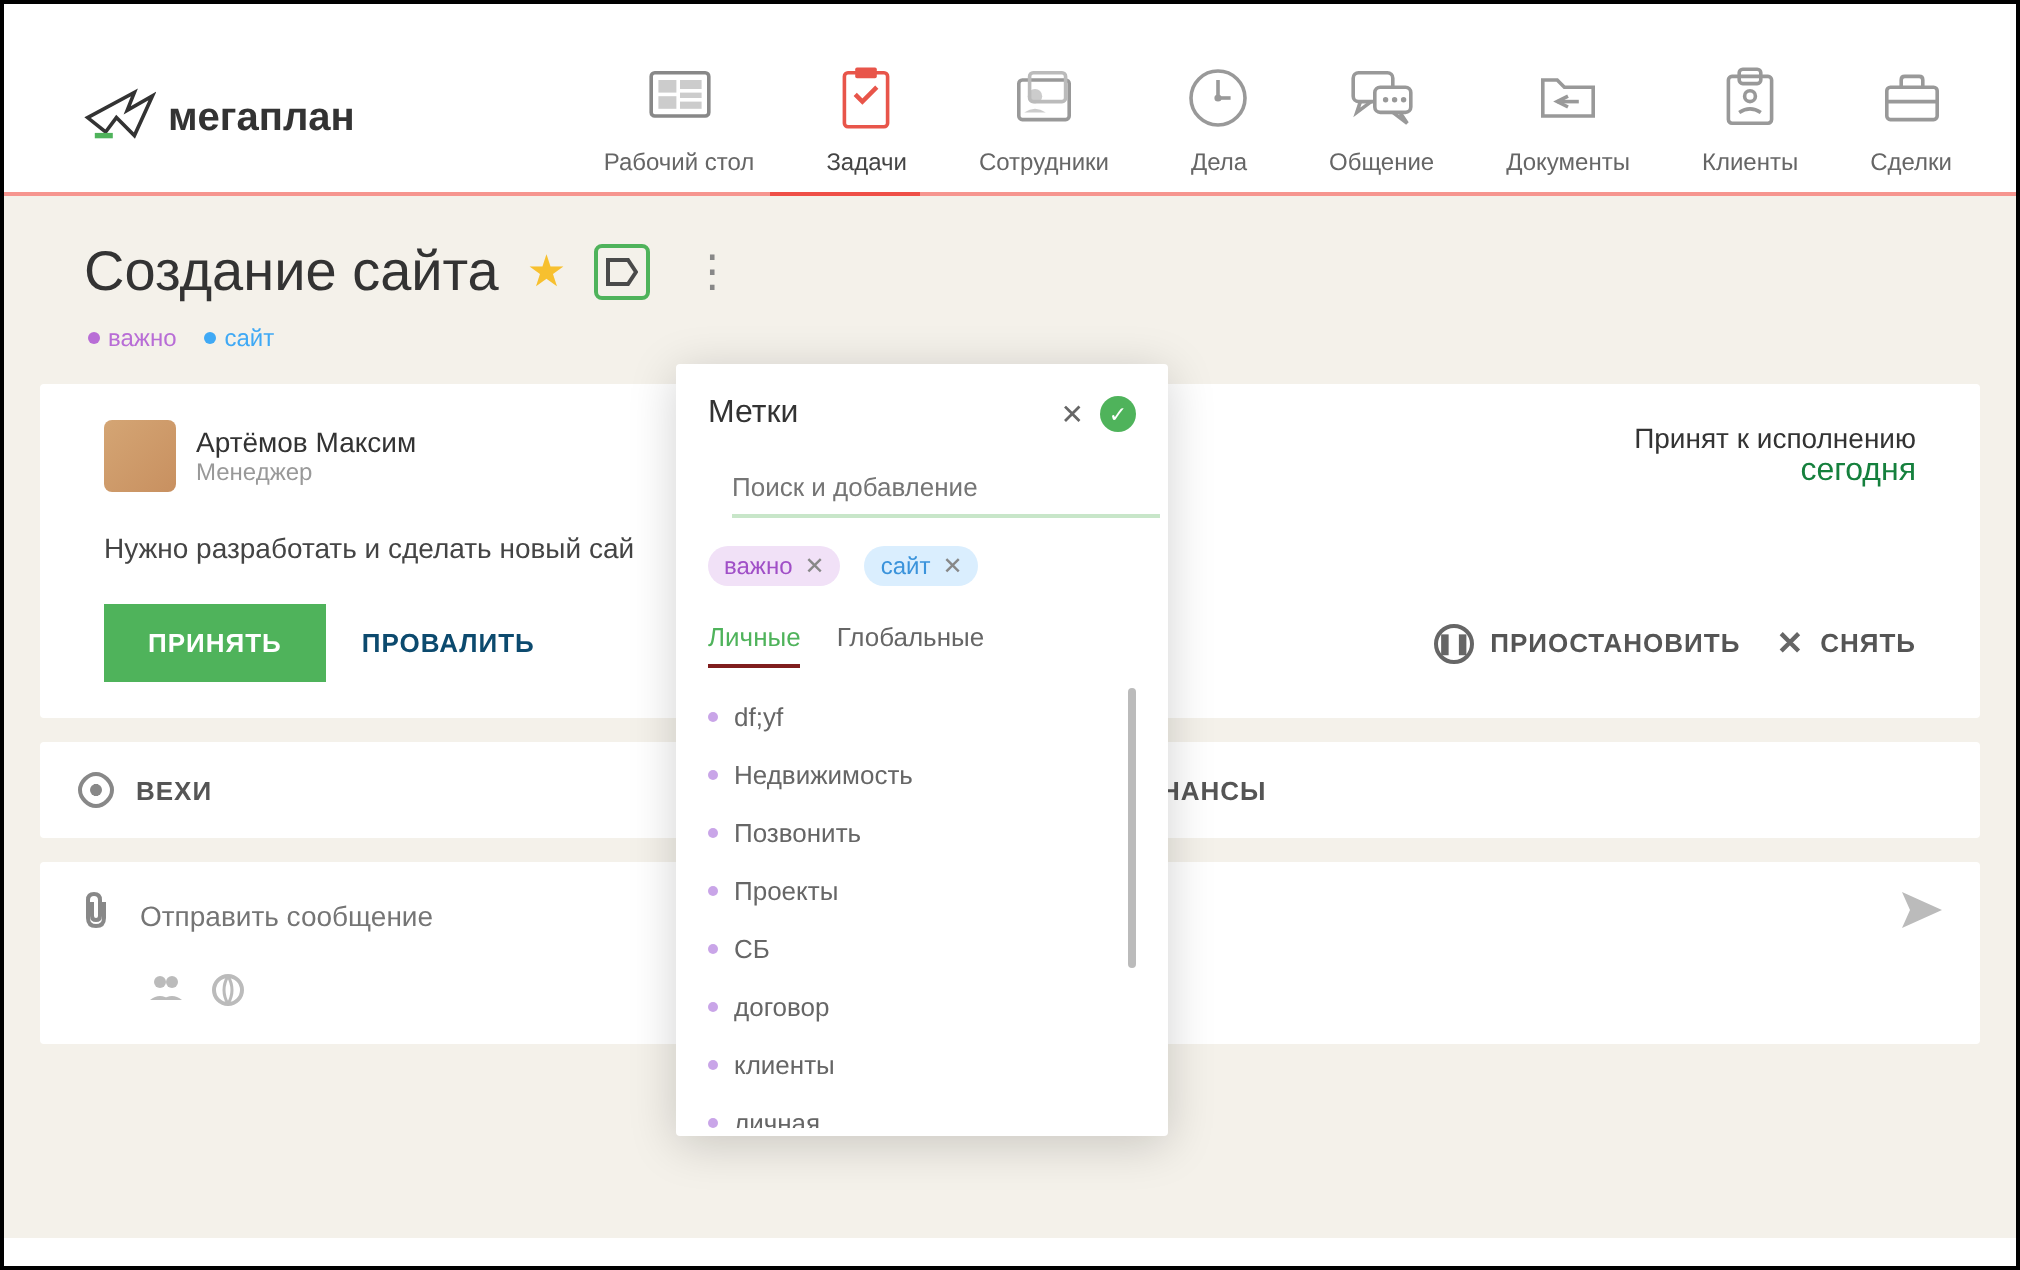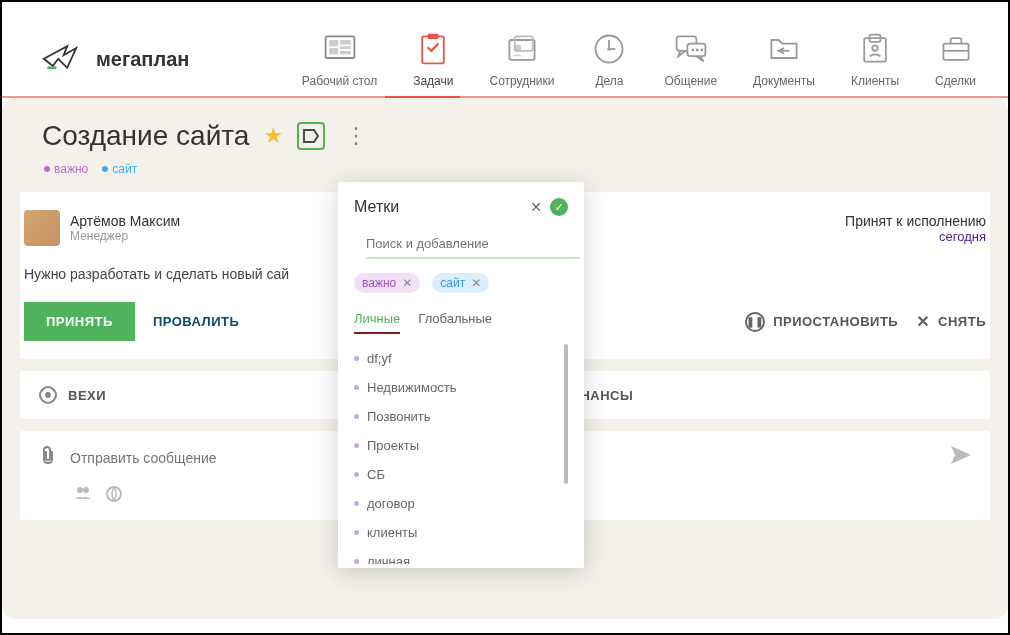--- a/index.html
+++ b/index.html
@@ -1,53 +1,53 @@
 <!DOCTYPE html>
 <html><head>
 <meta charset="utf-8">
 <style>
 * { box-sizing: border-box; margin: 0; padding: 0; }
 body { font-family: -apple-system, BlinkMacSystemFont, 'Segoe UI', Arial, sans-serif; background: #fff; width: 1010px; height: 635px; overflow: hidden; border: 2px solid #000; position: relative; }
 
 .header { display: flex; align-items: center; padding: 28px 32px 8px 40px; background: #fff; position: relative; }
-.logo { display: flex; align-items: center; gap: 18px; }
+.logo { display: flex; align-items: center; gap: 6px; }
 .logo-icon svg { width: 36px; height: 30px; }
 .logo-text { font-size: 20px; font-weight: 700; color: #333; }
 .topnav { display: flex; gap: 36px; margin-left: auto; }
 .nav-item { display: flex; flex-direction: column; align-items: center; gap: 6px; cursor: pointer; }
 .nav-icon { width: 38px; height: 38px; display: flex; align-items: center; justify-content: center; }
 .nav-label { font-size: 12px; color: #666; }
 .nav-item.active .nav-label { color: #444; }
 
 .red-line { height: 2px; background: #f6958f; width: 100%; }
 .red-line-inner { height: 2px; background: #ef4f47; width: 75px; margin-left: 383px; }
 
-.content { background: #f4f1ea; padding: 22px 18px; height: calc(100% - 110px); border-radius: 14px; }
+.content { background: #f4f1ea; padding: 22px 18px; height: calc(100% - 110px); }
 .title-row { display: flex; align-items: center; gap: 14px; margin-bottom: 10px; padding-left: 22px; }
 .page-title { font-size: 28px; font-weight: 400; color: #333; }
 .star { color: #f7c02f; font-size: 22px; }
 .tag-btn { width: 28px; height: 28px; border: 2px solid #4fb35b; border-radius: 4px; display: flex; align-items: center; justify-content: center; cursor: pointer; }
 .dots-btn { color: #888; font-size: 22px; cursor: pointer; padding: 0 6px; }
 .tags-line { display: flex; gap: 14px; padding-left: 24px; margin-bottom: 16px; }
 .tag-chip { font-size: 12px; display: flex; align-items: center; gap: 4px; }
 .tag-chip .dot { width: 6px; height: 6px; border-radius: 50%; }
 .tag-chip.purple .dot { background: #b86dd6; } .tag-chip.purple .t { color: #b86dd6; }
 .tag-chip.blue .dot { background: #3fa9f5; } .tag-chip.blue .t { color: #3fa9f5; }
 
-.card { background: #fff; border-radius: 2px; padding: 18px 4px; margin-bottom: 12px; }
+.card { background: #fff; border-radius: 2px; padding: 18px 32px; margin-bottom: 12px; }
 .people-row { display: flex; align-items: center; gap: 14px; margin-bottom: 20px; }
 .person { display: flex; align-items: center; gap: 10px; }
 .avatar { width: 36px; height: 36px; border-radius: 4px; background: #ccc; }
 .avatar.a1 { background: linear-gradient(135deg, #d4a574, #c89060); }
 .avatar.a2 { background: linear-gradient(135deg, #6aa3d4, #4a8bc4); }
 .person-name { font-size: 14px; color: #333; }
 .person-role { font-size: 12px; color: #999; }
 .status-block { margin-left: auto; text-align: right; }
 .status-title { font-size: 14px; color: #333; }
-.status-sub { font-size: 13px; color: #4c1d95; }
+.status-sub { font-size: 16px; color: #15803d; }
 .desc { font-size: 14px; color: #444; margin-bottom: 20px; }
 .card-actions { display: flex; align-items: center; gap: 18px; }
 .btn-primary { background: #4fb35b; color: #fff; border: none; padding: 12px 22px; font-size: 13px; font-weight: 600; letter-spacing: 0.5px; cursor: pointer; }
 .btn-text { background: none; border: none; color: #0c4a6e; font-size: 13px; font-weight: 600; letter-spacing: 0.5px; cursor: pointer; }
 .spacer { flex: 1; }
 .btn-icon-text { display: flex; align-items: center; gap: 8px; background: none; border: none; color: #555; font-size: 13px; font-weight: 600; letter-spacing: 0.5px; cursor: pointer; }
 .icon-circle { width: 20px; height: 20px; border: 2px solid #666; border-radius: 50%; display: flex; align-items: center; justify-content: center; font-size: 10px; color: #666; }
 
 .cols { display: flex; gap: 12px; }
 .col-card { flex: 1; background: #fff; border-radius: 2px; padding: 14px 18px; display: flex; align-items: center; gap: 10px; }

